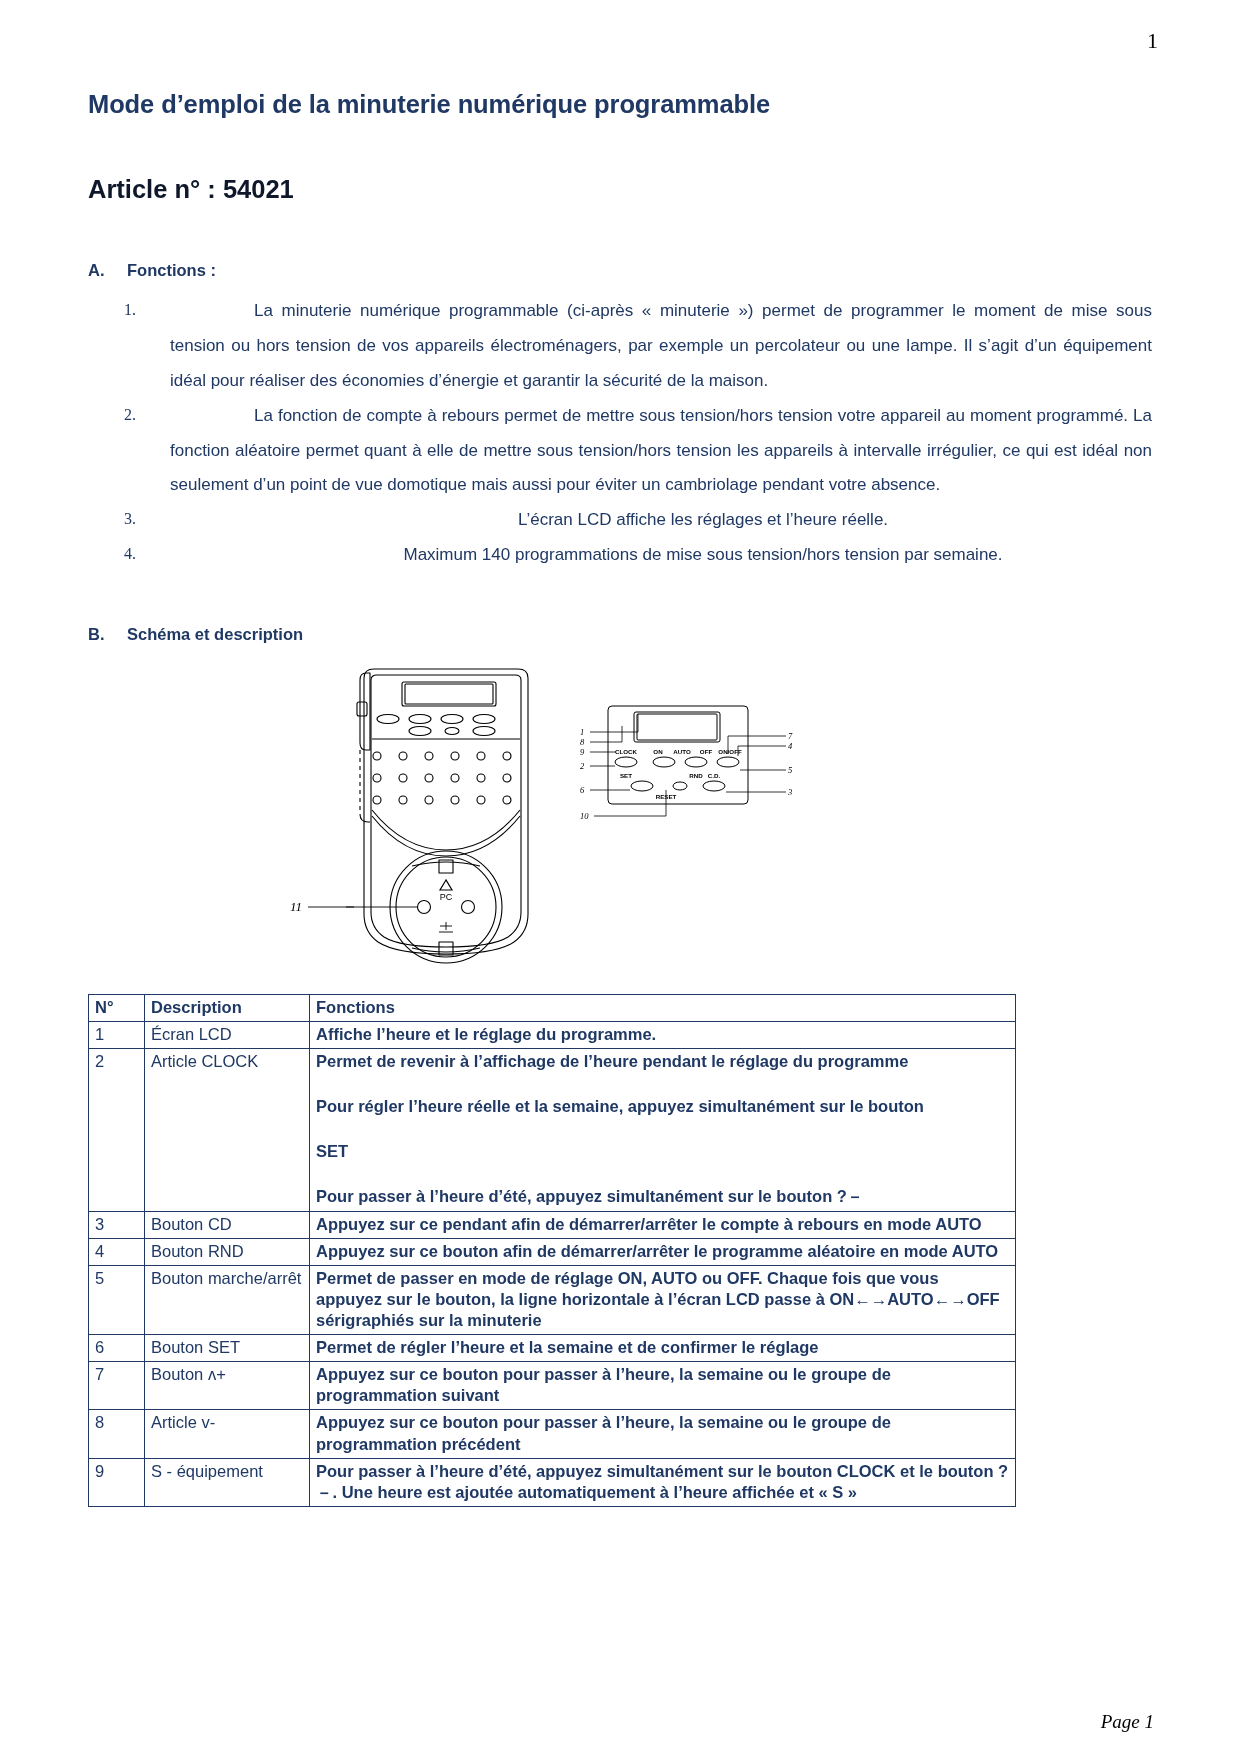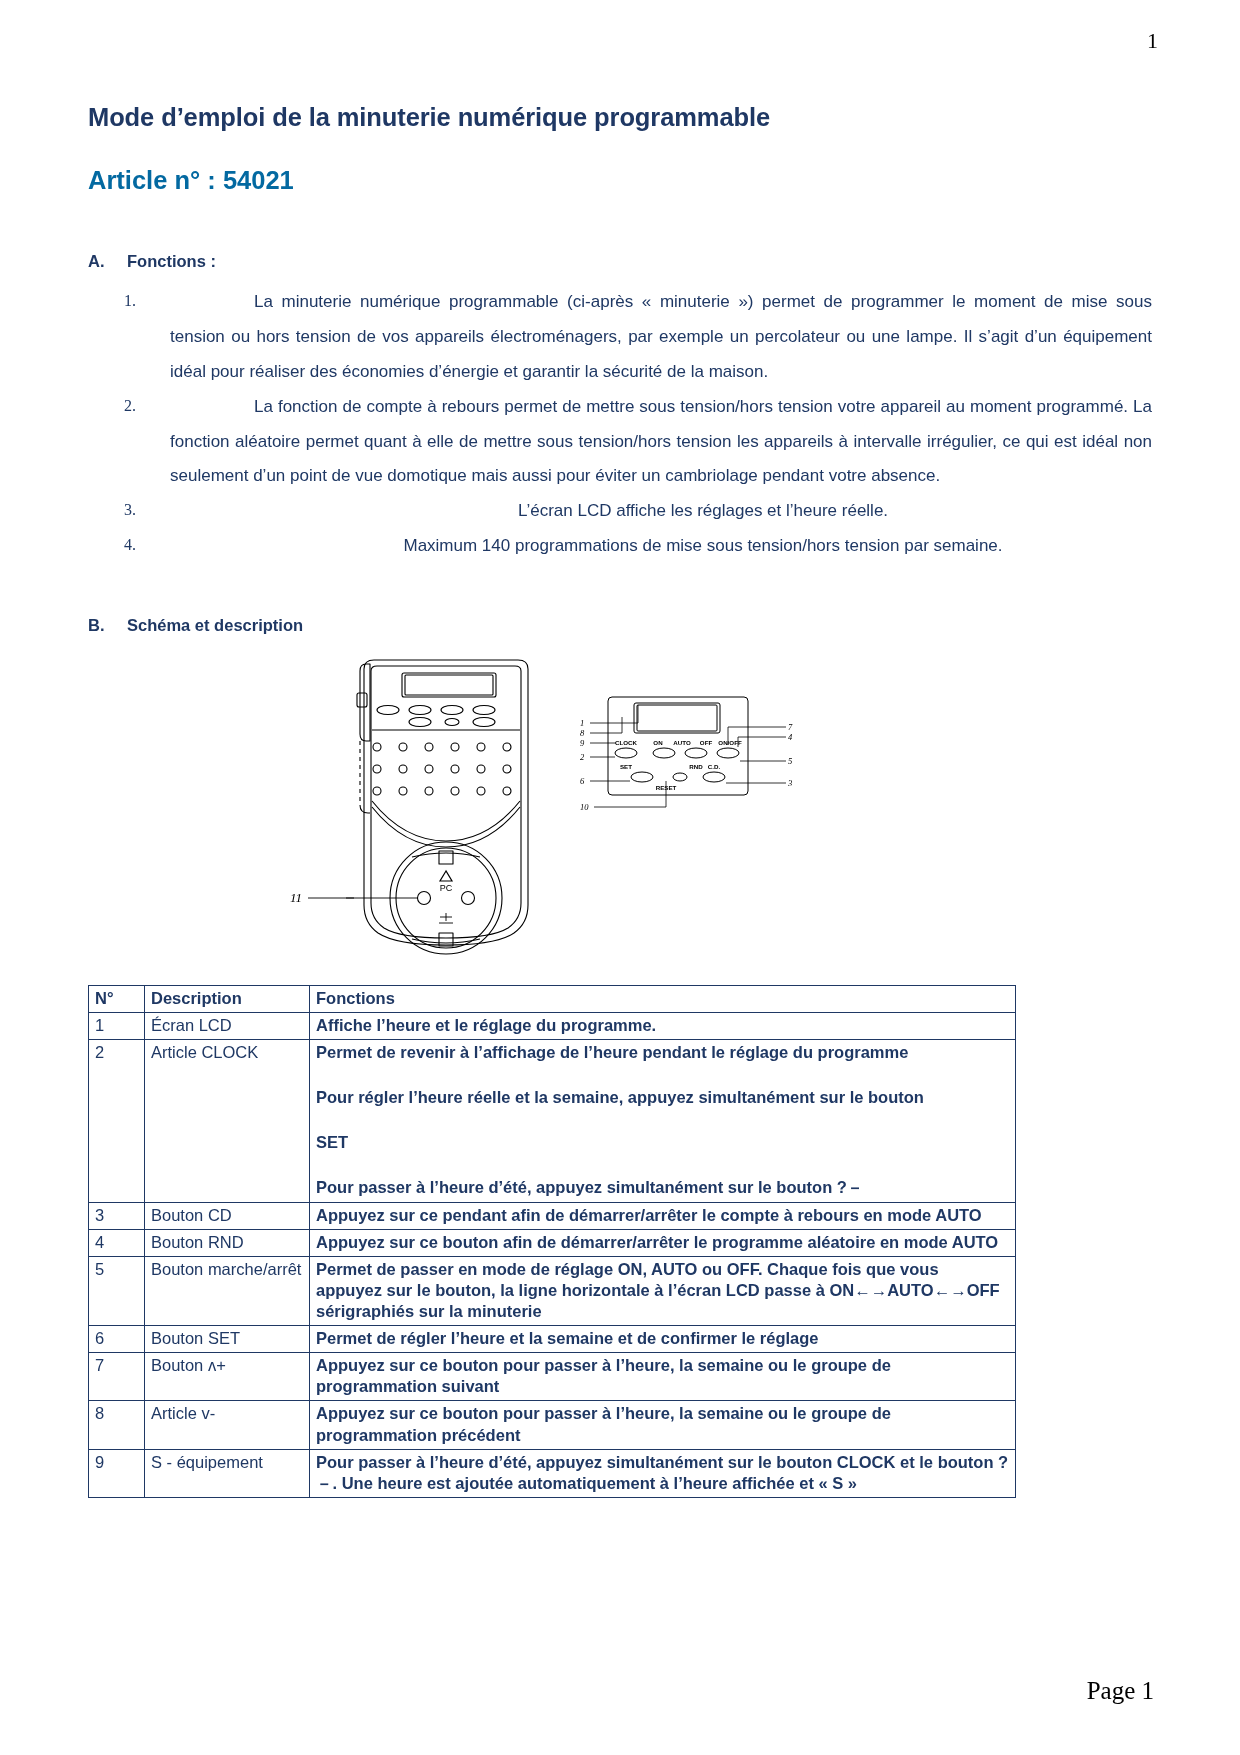--- a/index.html
+++ b/index.html
@@ -36,30 +36,30 @@
     position: absolute;
     left: 88px;
     top: 85px;
     width: 1064px;
   }
   h1.doc-title {
     font-family: "Liberation Sans", sans-serif;
     font-size: 25.5px;
     font-weight: bold;
     color: #1f3864;
-    margin: 17px 0 0 0;
+    margin: 4px 0 0 0;
     letter-spacing: -0.1px;
     line-height: 1.2;
   }
   h2.article-no {
     font-family: "Liberation Sans", sans-serif;
     font-size: 25.5px;
     font-weight: bold;
-    color: #0369a1;
-    margin: 32px 0 0 0;
+    color: #0f172a;
+    margin: 54px 0 0 0;
     line-height: 1.2;
   }
   .section-head {
     display: flex;
     margin-top: 57px;
     font-size: 16.5px;
     font-weight: bold;
     color: #1f3864;
   }
   .section-head .letter {
@@ -146,24 +146,25 @@
   table.spec td p {
     margin: 0 0 0 0;
     font-weight: bold;
   }
   table.spec td p + p {
     margin-top: 24px;
   }
   .page-foot {
     position: absolute;
     right: 86px;
-    bottom: 50px;
+    bottom: 22px;
     font-family: "Liberation Serif", serif;
-    font-size: 25px;
+    font-size: 19px;
     color: #000000;
+    font-style: italic;
   }
 </style>
 </head>
 <body>
 
 <div class="page">
 
   <div class="page-num-top">1</div>
 
   <div class="content">

